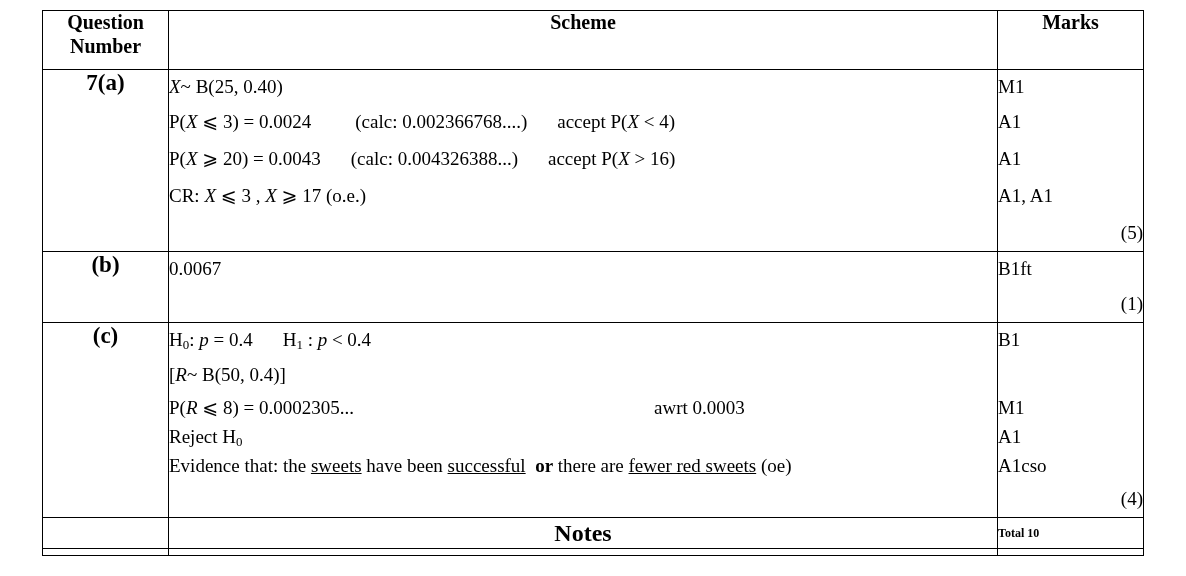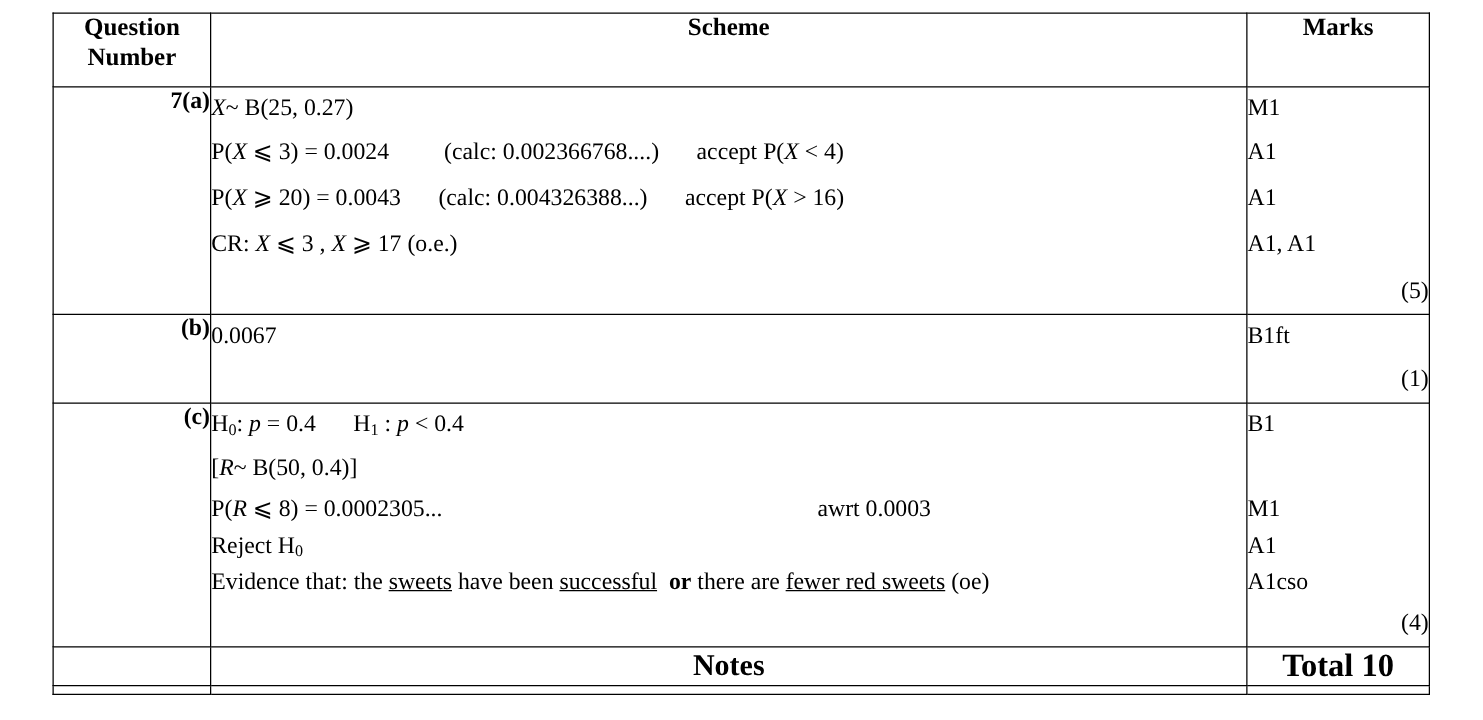--- a/index.html
+++ b/index.html
@@ -44,23 +44,23 @@
     text-align: center;
     font-weight: bold;
     font-size: 20px;
     vertical-align: middle;
     height: 58px;
     line-height: 1.18;
   }
 
   
   .qn {
-    text-align: right;
-    font-weight: bold;
-    font-size: 19px;
+    text-align: center;
+    font-weight: bold;
+    font-size: 23px;
     padding-top: 8px;
   }
   .sch {
     padding: 6px 6px 6px 10px;
     line-height: 1.0;
   }
   .mk {
     padding: 8px 12px 6px 10px;
     line-height: 1.0;
   }
@@ -112,23 +112,22 @@
   
   .notes-cell {
     text-align: center;
     font-weight: bold;
     font-size: 24px;
     height: 30px;
     line-height: 30px;
     vertical-align: middle;
   }
   .total-cell {
-    text-align: center;
-    font-weight: bold;
-    font-size: 26px;
+    font-weight: bold;
+    font-size: 12px;
     height: 30px;
     line-height: 30px;
     vertical-align: middle;
   }
   .blank-cell { height: 30px; }
 
   .stub-row td { height: 6px; }
 </style>
 </head>
 <body>
@@ -148,21 +147,21 @@
       <span>Number</span>
     </th>
     <th class="hdr">Scheme</th>
     <th class="hdr">Marks</th>
   </tr>
 
   <tr>
     <td class="qn">7(a)</td>
 
     <td class="sch">
-      <span class="ln first"><i>X</i><span>~ B(25, 0.27)</span></span>
+      <span class="ln first"><i>X</i><span>~ B(25, 0.40)</span></span>
 
       <span class="ln"><span>P(</span><i>X</i><span> ⩽ 3) = 0.0024</span><span class="gap-m"></span><span>(calc: 0.002366768....)</span><span class="gap-s"></span><span>accept P(</span><i>X</i><span> &lt; 4)</span></span>
 
       <span class="ln"><span>P(</span><i>X</i><span> ⩾ 20) = 0.0043</span><span class="gap-s"></span><span>(calc: 0.004326388...)</span><span class="gap-s"></span><span>accept P(</span><i>X</i><span> &gt; 16)</span></span>
 
       <span class="ln"><span>CR:  </span><i>X</i><span> ⩽ 3 , </span><i>X</i><span> ⩾ 17  (o.e.)</span></span>
 
       <span class="spacer"></span>
     </td>
 

